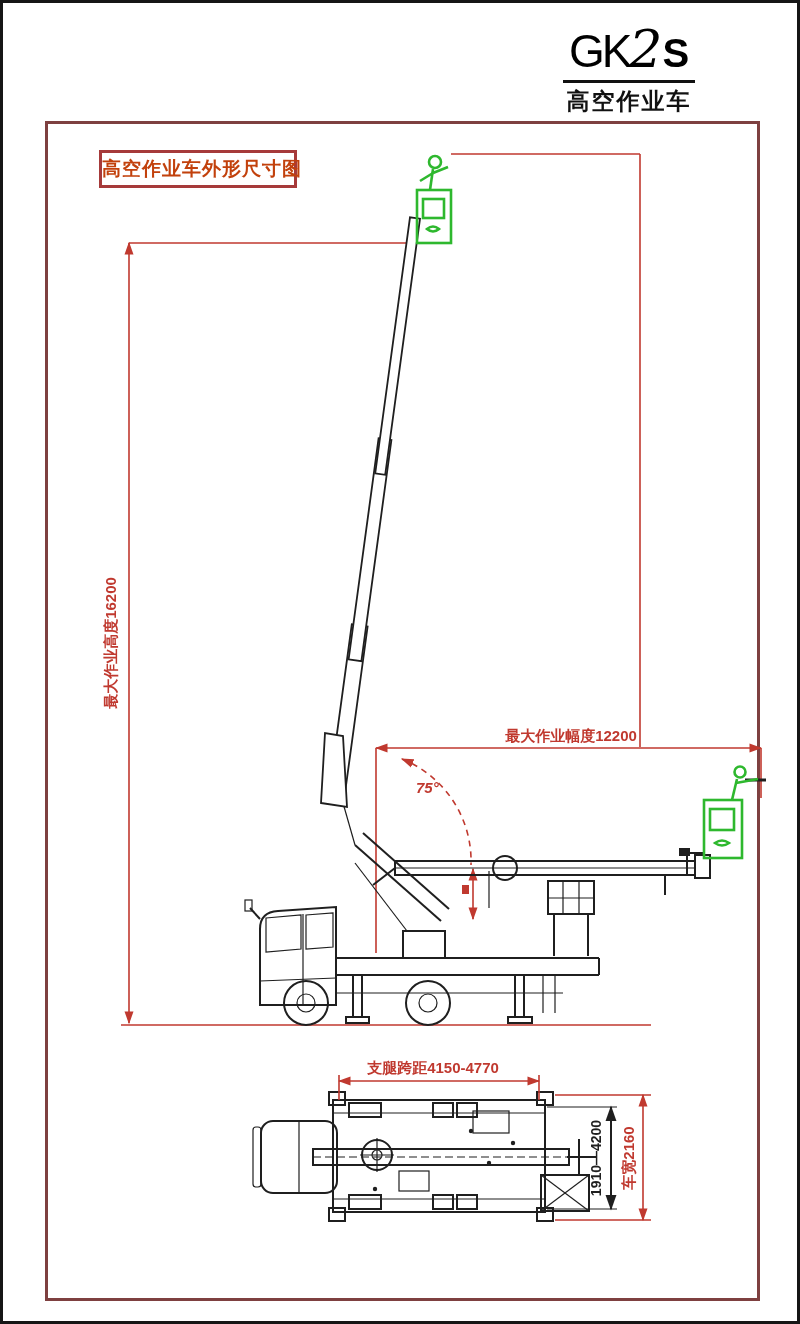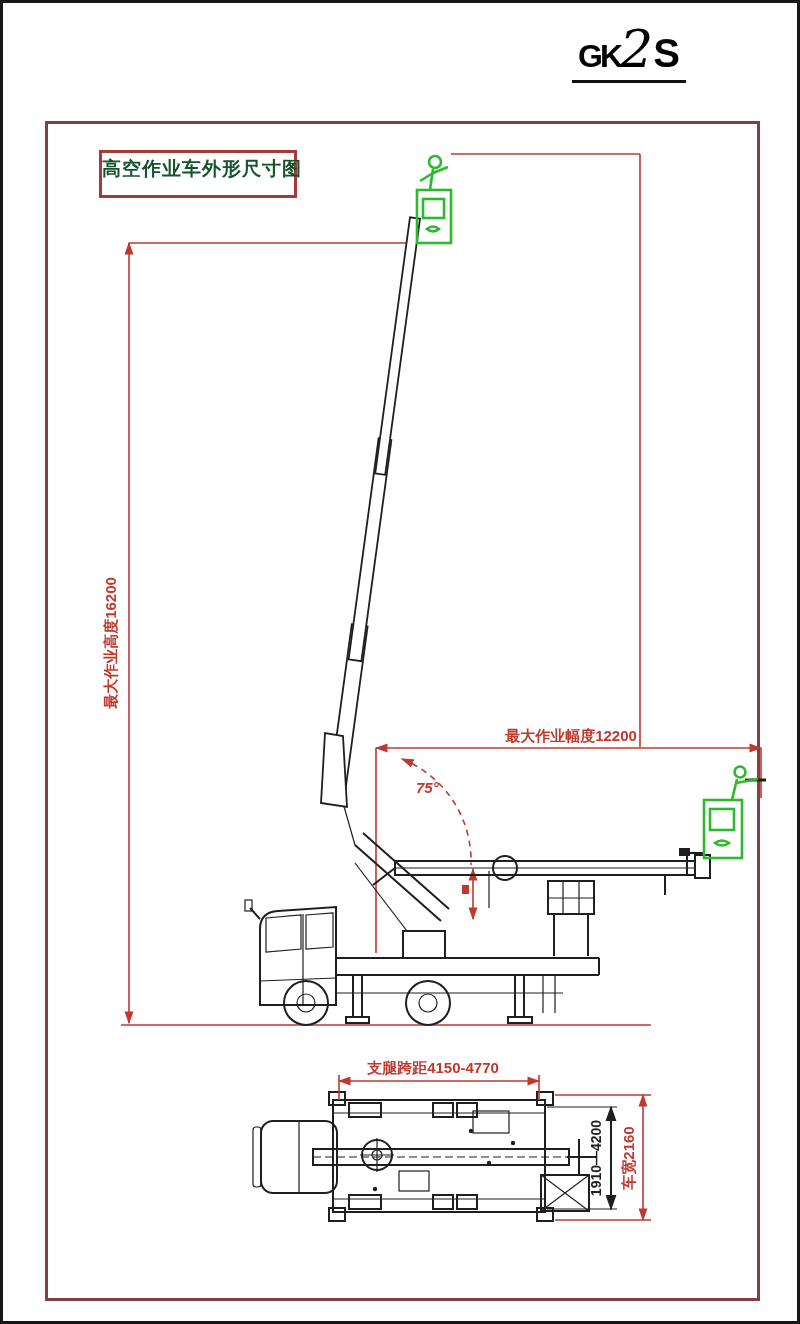--- a/index.html
+++ b/index.html
@@ -4,27 +4,27 @@
 <style>
   html,body{margin:0;padding:0;background:#e8e8e8;}
   #page{position:relative;width:800px;height:1324px;background:#ffffff;
         box-sizing:border-box;border:3px solid #161616;overflow:hidden;
         font-family:"Liberation Sans",sans-serif;}
   #frame{position:absolute;left:42px;top:118px;width:715px;height:1180px;
          border:3px solid #7e4040;box-sizing:border-box;}
   
   #logo{position:absolute;top:16px;right:88px;width:160px;text-align:center;}
   #logo .modelline{display:inline-block;border-bottom:3px solid #111;padding:0 6px 1px 6px;white-space:nowrap;}
-  #logo .gk{font-weight:bold;font-size:32px;letter-spacing:-3px;font-family:"Liberation Sans",sans-serif;}
+  #logo .gk{font-weight:normal;font-size:46px;letter-spacing:-3px;font-family:"Liberation Sans",sans-serif;}
   #logo .num{font-family:"DejaVu Serif",serif;font-style:italic;font-size:52px;letter-spacing:-2px;}
   #logo .sfx{font-weight:bold;font-size:40px;margin-left:2px;}
   #logo .sub{font-size:23px;font-weight:bold;letter-spacing:2px;color:#111;margin-top:3px;}
   
-  #titlebox{position:absolute;left:96px;top:147px;width:198px;height:48px;
-            border:3px solid #a63a3a;box-sizing:border-box;color:#14532d;
+  #titlebox{position:absolute;left:96px;top:147px;width:198px;height:38px;
+            border:3px solid #a63a3a;box-sizing:border-box;color:#c2410c;
             font-weight:bold;font-size:19px;line-height:32px;text-align:center;
             letter-spacing:1px;white-space:nowrap;}
   svg{position:absolute;left:0;top:0;}
   svg text{font-family:"Liberation Sans",sans-serif;}
   .dimtext{fill:#c0392f;font-size:15px;font-weight:bold;}
   .dimtext-black{fill:#1f1f1f;font-size:14px;font-weight:bold;}
   .red{stroke:#c0392f;stroke-width:1.6;fill:none;}
   .blk{stroke:#1f1f1f;stroke-width:2;fill:none;}
   .blkthin{stroke:#1f1f1f;stroke-width:1.2;fill:none;}
   .grn{stroke:#2eb82e;stroke-width:2.6;fill:none;}
@@ -32,20 +32,21 @@
 </style>
 </head>
 <body>
 
 <div id="page">
 
   <div id="logo">
     <div class="modelline">
       <span class="gk">GK</span><span class="num">2</span><span class="sfx">S</span>
     </div>
+    <div class="sub">高空作业车</div>
   </div>
 
   <div id="frame"></div>
 
   <div id="titlebox">
     <span>高空作业车外形尺寸图</span>
   </div>
 
   <svg width="800" height="1324" viewBox="0 0 800 1324">
     <defs>

